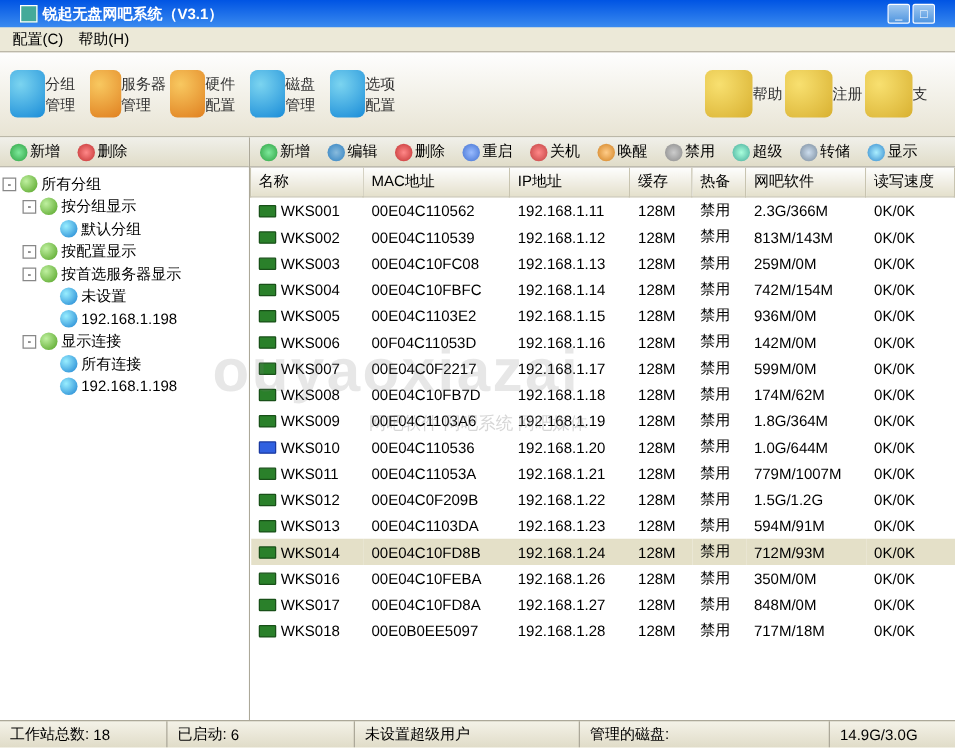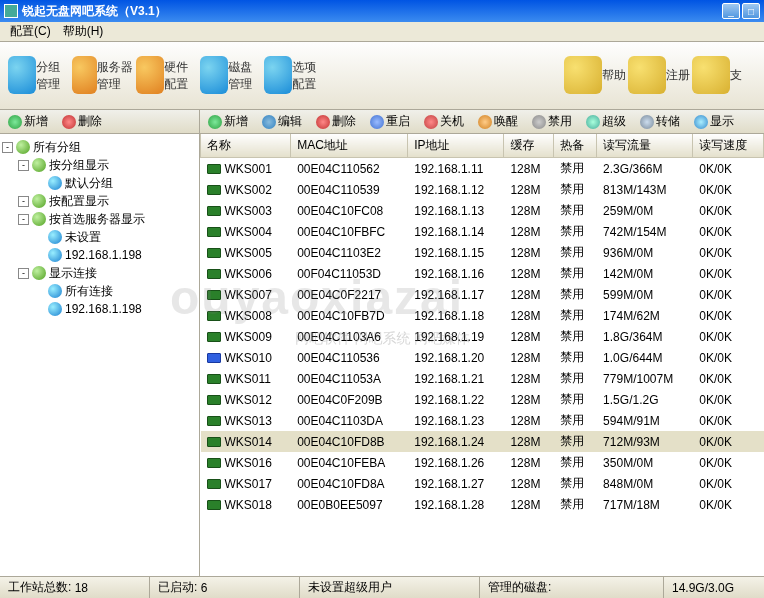--- a/index.html
+++ b/index.html
@@ -1,17 +1,17 @@
 <!DOCTYPE html>
 <html><head>
 <meta charset="utf-8">
 <style>
 * { box-sizing: border-box; margin: 0; padding: 0; }
 body { font-family: "SimSun", "宋体", sans-serif; font-size: 12px; background: #ece9d8; width: 764px; height: 598px; overflow: hidden; position: relative; }
-.titlebar { background: linear-gradient(to bottom, #0054e3, #3b8bf0); color: #fff; height: 22px; display: flex; align-items: center; padding: 0 4px; }
+.titlebar { background: linear-gradient(to bottom, #0054e3, #3b8bf0); color: #fff; height: 22px; display: flex; align-items: center; padding: 0 16px; }
 .titlebar-icon { width: 14px; height: 14px; background: #4a9; border: 1px solid #fff; margin-right: 4px; }
 .titlebar-title { flex: 1; font-weight: bold; font-size: 12px; }
 .titlebar-btns { display: flex; gap: 2px; }
 .titlebar-btn { width: 18px; height: 16px; background: linear-gradient(to bottom,#a0c8f0,#5096e0); border: 1px solid #fff; border-radius: 2px; display: flex; align-items: center; justify-content: center; color: #fff; font-size: 10px; cursor: pointer; }
 .menubar { background: #ece9d8; height: 20px; display: flex; align-items: center; padding: 0 4px; border-bottom: 1px solid #aca899; }
 .menubar-item { padding: 2px 6px; cursor: pointer; }
 .toolbar-main { background: linear-gradient(to bottom,#fefefe,#e8e4d4); height: 68px; display: flex; align-items: center; padding: 0 8px; border-bottom: 1px solid #aca899; }
 .tool-item { display: flex; flex-direction: row; align-items: center; width: 64px; cursor: pointer; }
 .tool-icon { width: 38px; height: 38px; border-radius: 6px; margin-bottom: 2px; display: flex; align-items: center; justify-content: center; }
 .tool-icon.blue { background: radial-gradient(circle at 30% 30%, #7bd4f0, #1a8cd8); }
@@ -228,21 +228,21 @@
       </div>
     <div class="table-wrap">
       <table>
         <thead>
             <tr id="thead-row">
               <th>名称</th>
               <th>MAC地址</th>
               <th>IP地址</th>
               <th>缓存</th>
               <th>热备</th>
-              <th>读写流量</th>
+              <th>网吧软件</th>
               <th>读写速度</th>
             </tr>
           </thead>
         <tbody id="tbody">
             <tr>
               <td><span class="status-icon "></span>WKS001</td>
   <td>00E04C110562</td>
   <td>192.168.1.11</td>
   <td>128M</td>
   <td>禁用</td>
@@ -393,21 +393,21 @@
   <td>717M/18M</td>
   <td>0K/0K</td>
             </tr>
           </tbody>
       </table>
     </div>
   </div>
 </div>
 
 <div class="statusbar">
-  <div class="status-cell" style="width:150px">
+  <div class="status-cell" style="width:134px">
     <span>工作站总数:</span>&nbsp;<span>18</span>
   </div>
   <div class="status-cell" style="width:150px">
     <span>已启动:</span>&nbsp;<span>6</span>
   </div>
   <div class="status-cell" style="width:180px">
     <span>未设置超级用户</span>
   </div>
   <div class="status-cell" style="flex:1">
     <span>管理的磁盘:</span>

